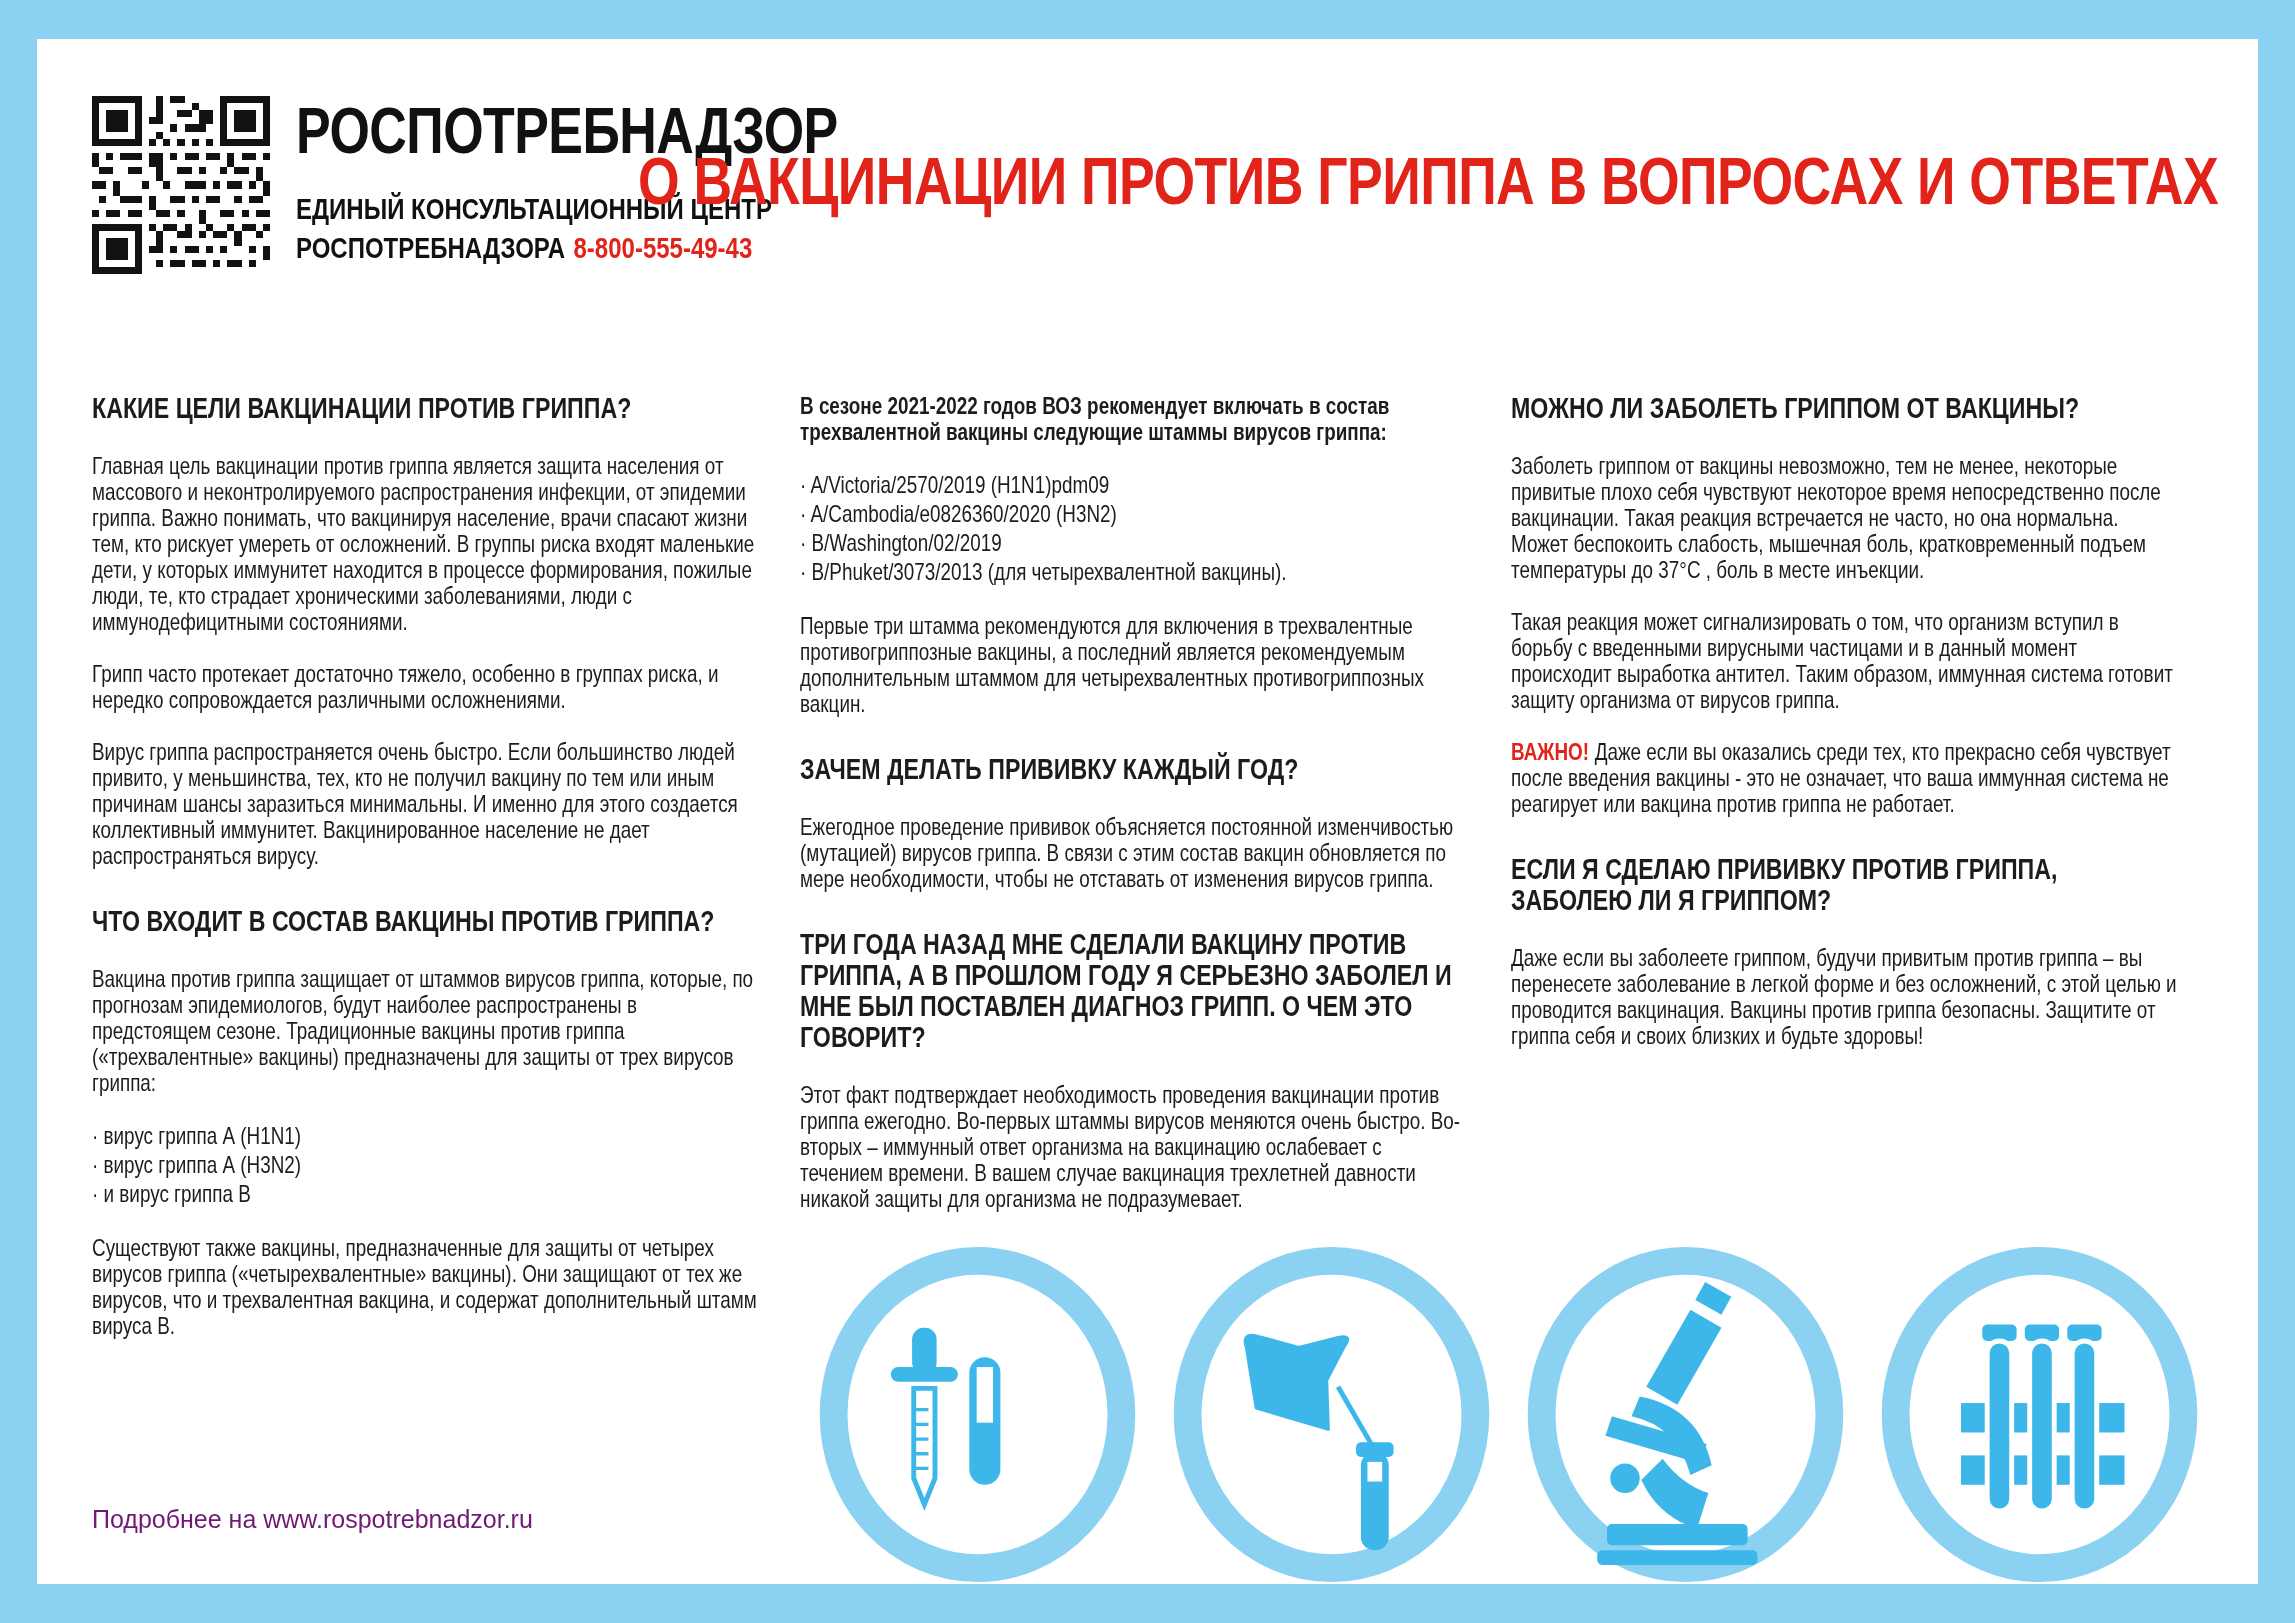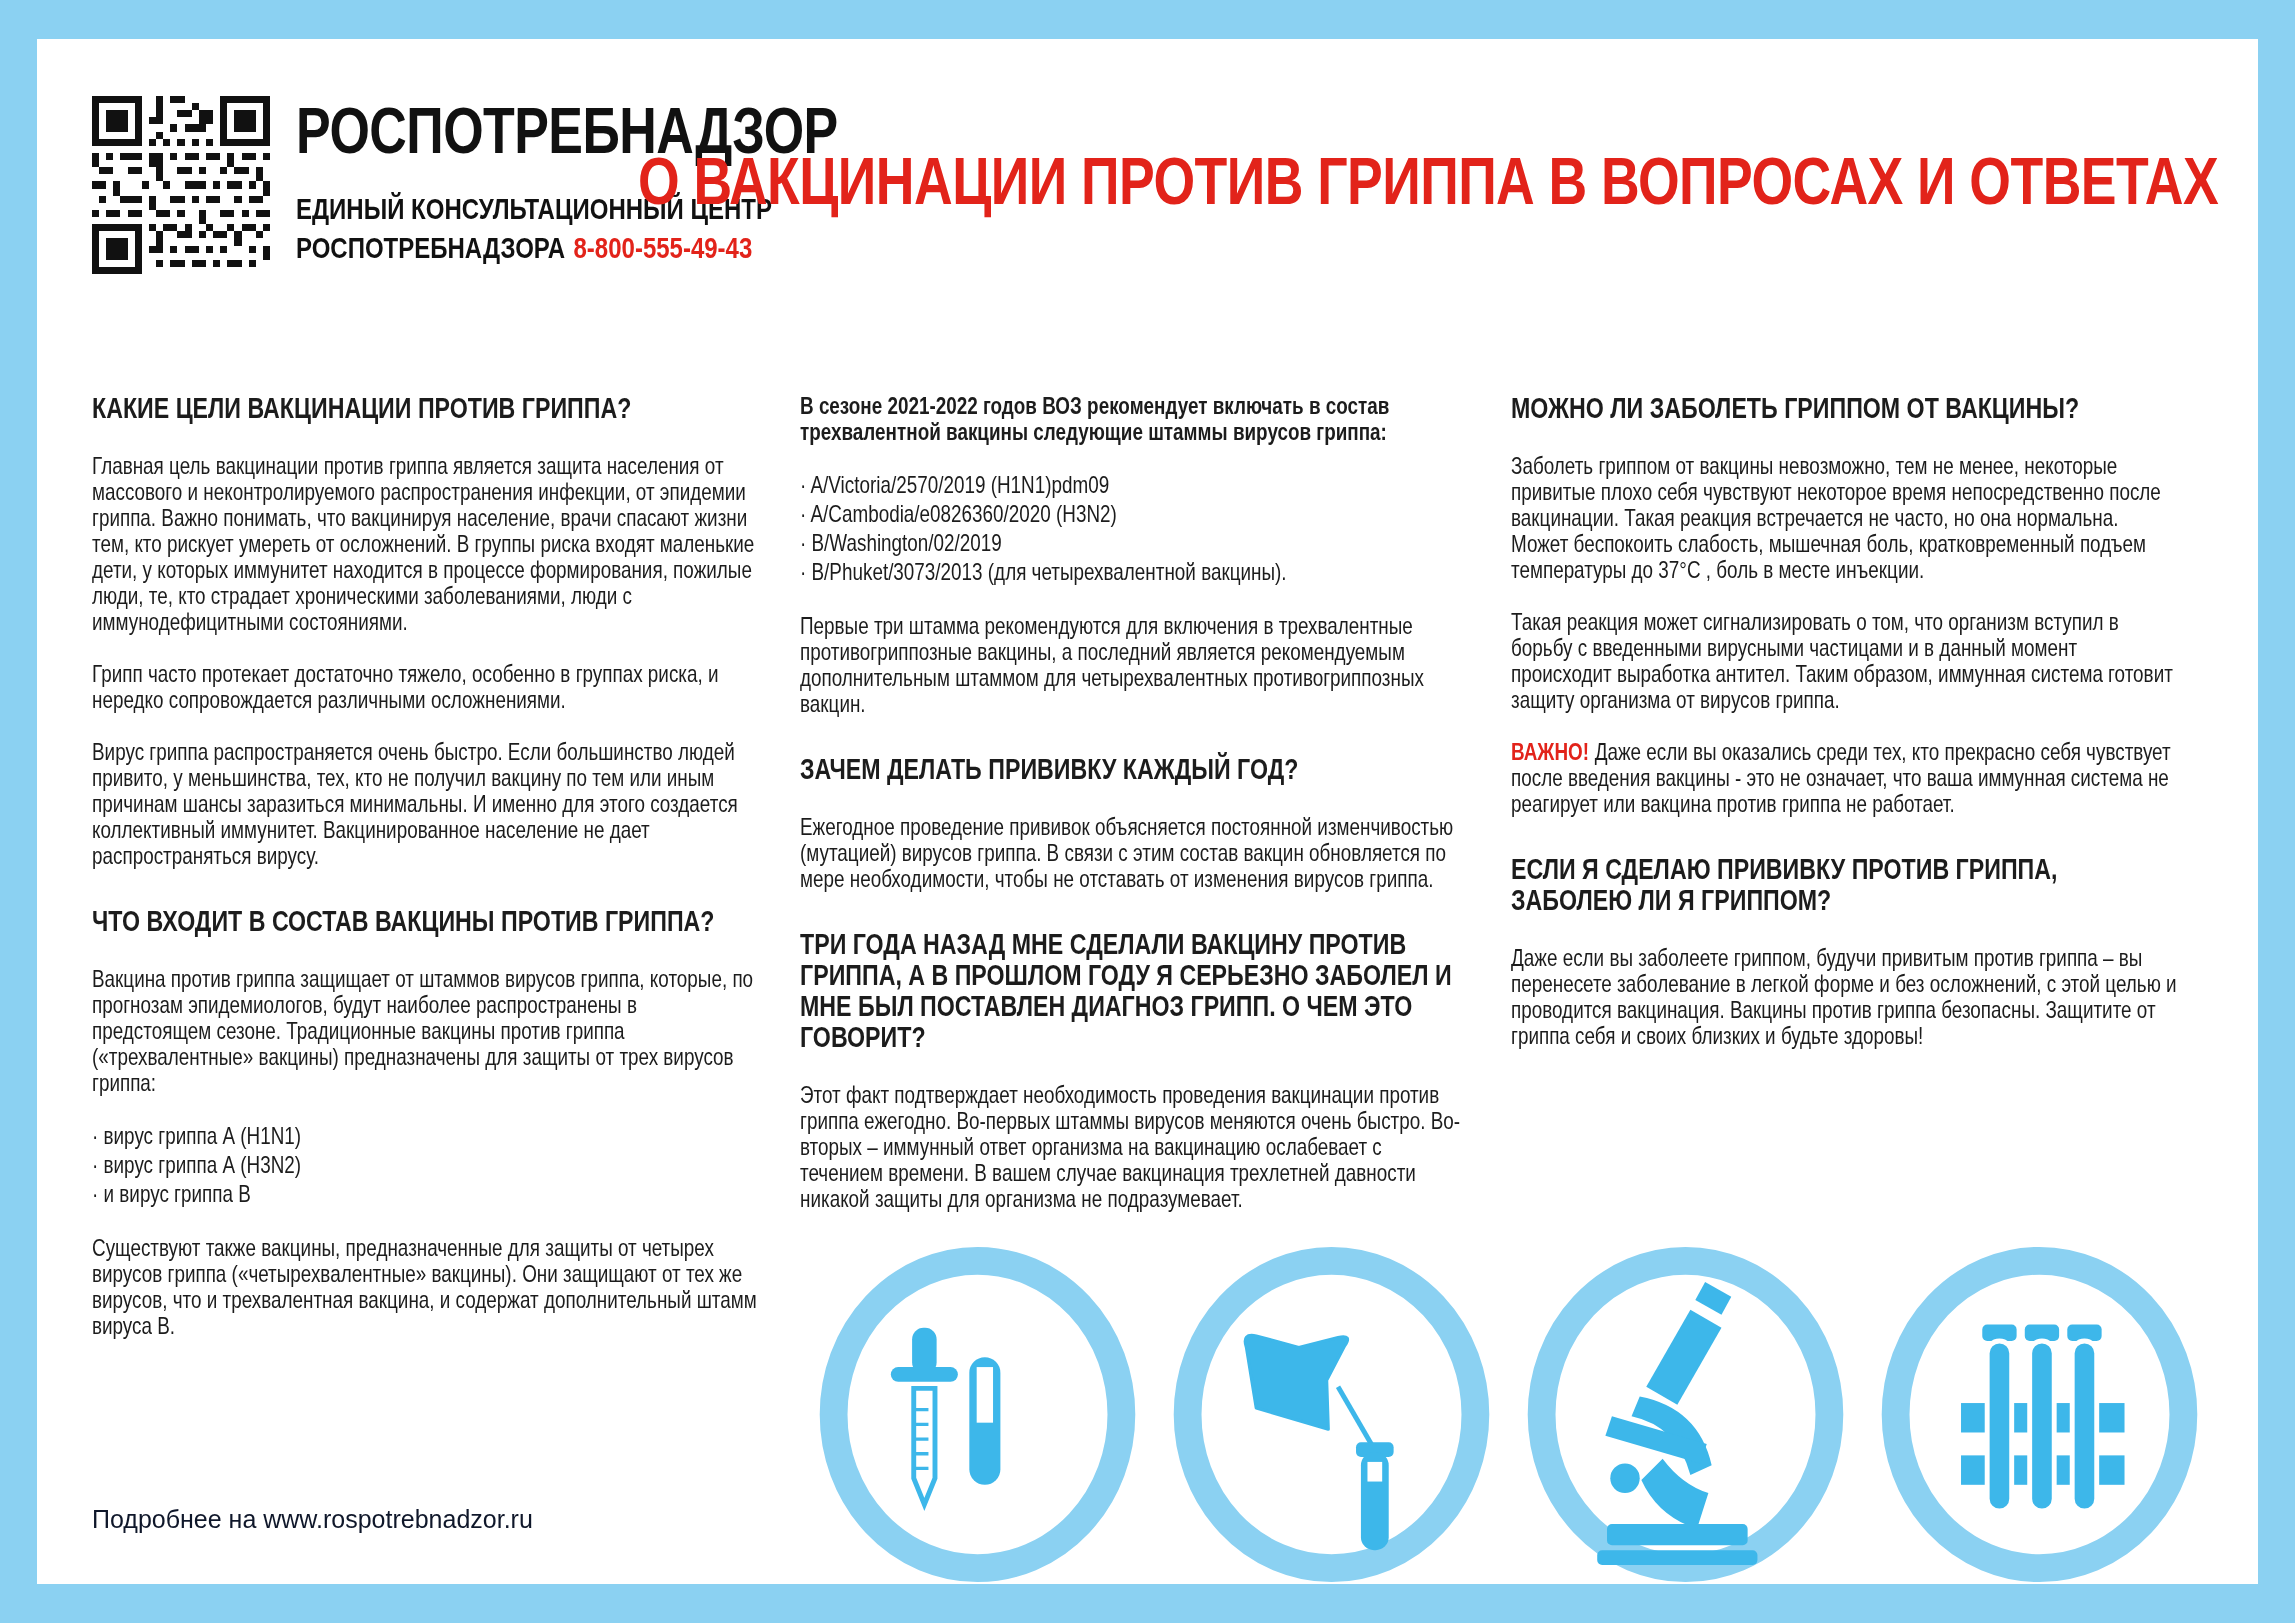--- a/index.html
+++ b/index.html
@@ -20,21 +20,21 @@
   .col h3{font-size:29px;line-height:31px;font-weight:700;margin:37px 0 29px;}
   .col h3:first-child{margin-top:0;}
   .col p{margin:0 0 26px;}
   .col .bold{font-weight:700;}
   .list{margin:0 0 26px;}
   .list div{line-height:29px;}
   .important{color:#e2231a;font-weight:700;}
   .important-rest{margin-left:0.3em;}
   .icons{position:absolute;left:814px;top:1245px;width:1389px;height:339px;display:flex;justify-content:space-between;align-items:center;}
   .icon-circle{width:327px;height:339px;}
-  .footer{position:absolute;left:92px;top:1505px;font-size:25px;color:#0f172a;}
+  .footer{position:absolute;left:92px;top:1505px;font-size:25px;color:#701a75;}
 </style>
 </head>
 <body>
 
 <div class="poster">
   <div class="canvas"></div>
 
   <svg class="qr" viewBox="0 0 25 25" shape-rendering="crispEdges">
     <path fill="#111111" fill-rule="evenodd" d="
       M0 0h7v7H0z M1 1v5h5V1z M2 2h3v3H2z

